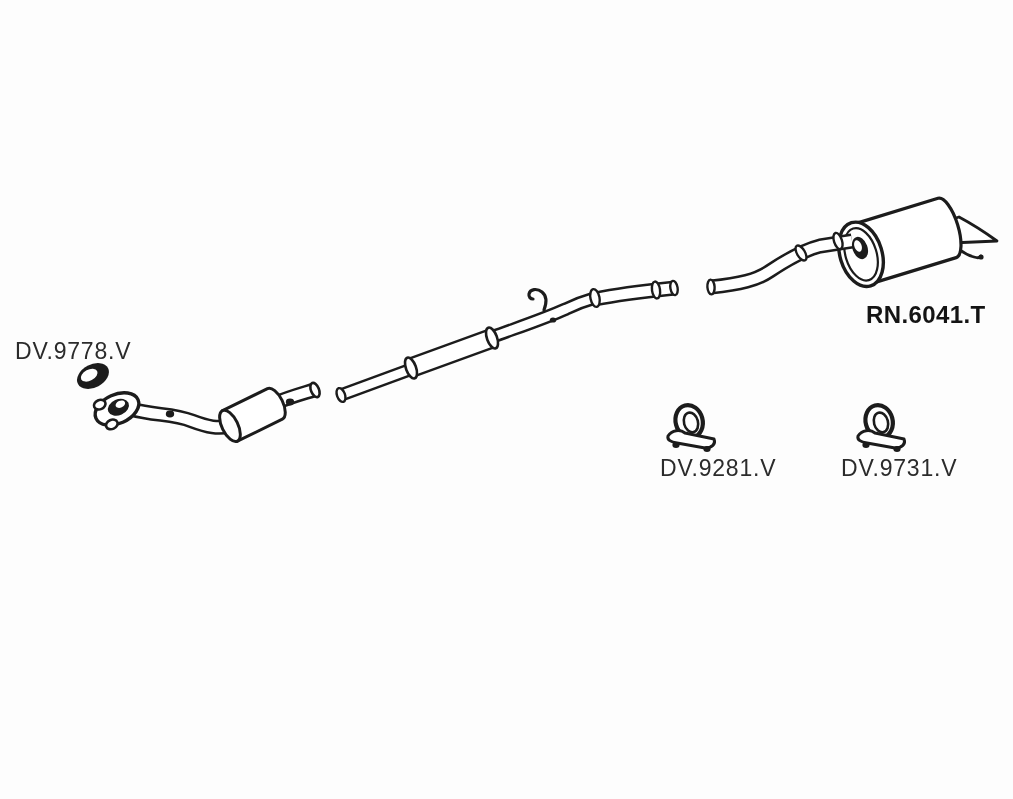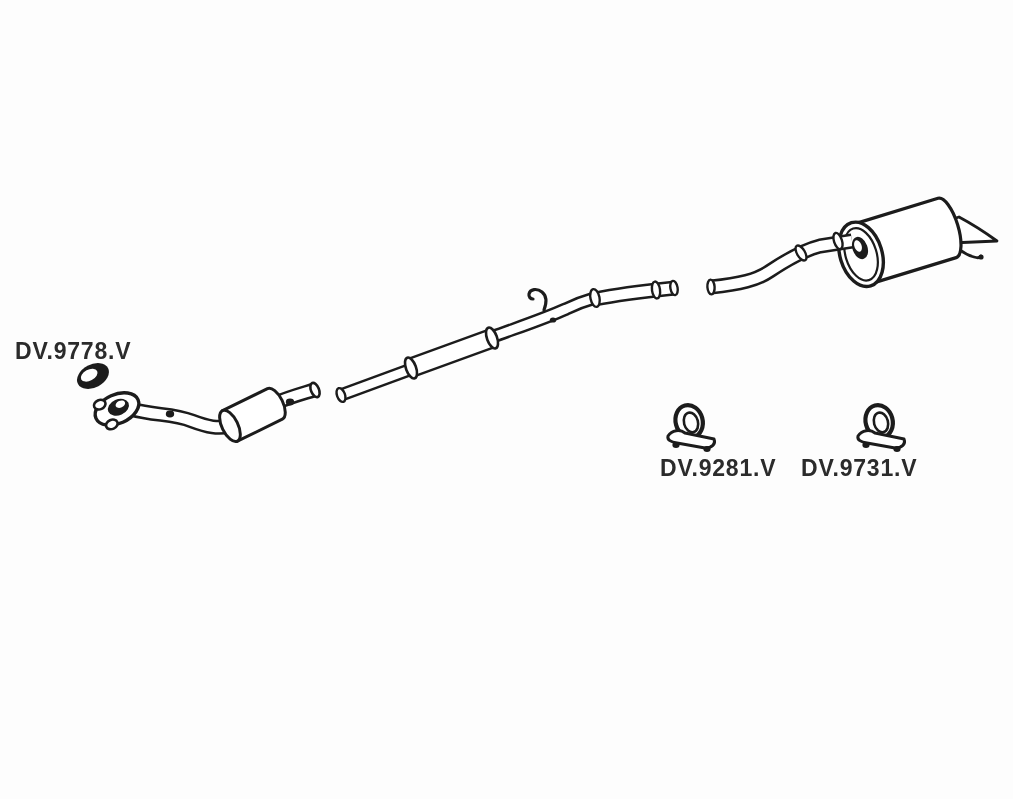--- a/index.html
+++ b/index.html
@@ -4,21 +4,21 @@
 <style>
   html,body { margin:0; padding:0; background:#e8e8e8; }
   .stage {
     position:relative; width:1013px; height:799px;
     background:#fdfdfd; overflow:hidden; margin:0 auto;
     font-family:"Liberation Sans", sans-serif;
   }
   .stage svg { position:absolute; left:0; top:0; }
   .part-label {
     position:absolute; white-space:nowrap;
-    color:#2b2b2b; font-size:23px; letter-spacing:0.8px; font-weight:700;
+    color:#2b2b2b; font-size:23px; letter-spacing:0.8px; font-weight:400;
   }
   .part-label.heavy {
     color:#141414; font-size:24px; font-weight:700; letter-spacing:0.4px;
   }
   
   .case  { stroke:#1c1c1c; fill:none; stroke-linecap:butt; }
   .core  { stroke:#ffffff; fill:none; stroke-linecap:butt; }
   .w-thin  .case { stroke-width:13.5; } .w-thin  .core { stroke-width:8.5; }
   .w-mid   .case { stroke-width:15;   } .w-mid   .core { stroke-width:10;  }
   .w-fat   .case { stroke-width:21;   } .w-fat   .core { stroke-width:16;  }
@@ -122,16 +122,17 @@
 
       <ellipse cx="860" cy="248" rx="7.5" ry="11.5" transform="rotate(-20 860 248)" fill="#1c1c1c" stroke="none"></ellipse>
       <ellipse cx="858" cy="246" rx="3.6" ry="6" transform="rotate(-20 858 246)" fill="#ffffff" stroke="none"></ellipse>
     </g>
 
     <use href="#hanger-shape" transform="translate(692 432)"></use>
     <use href="#hanger-shape" transform="translate(882 432)"></use>
   </svg>
 
   <div class="part-label" style="left:15px;  top:338px;">DV.9778.V</div>
+  <div class="part-label heavy" style="left:866px; top:301px;">RN.6041.T</div>
   <div class="part-label" style="left:660px; top:455px;">DV.9281.V</div>
-  <div class="part-label" style="left:801px; top:455px;text-align:right;">DV.9731.V</div>
+  <div class="part-label" style="left:841px; top:455px;text-align:right;">DV.9731.V</div>
 
 </div>
 
 </body></html>

